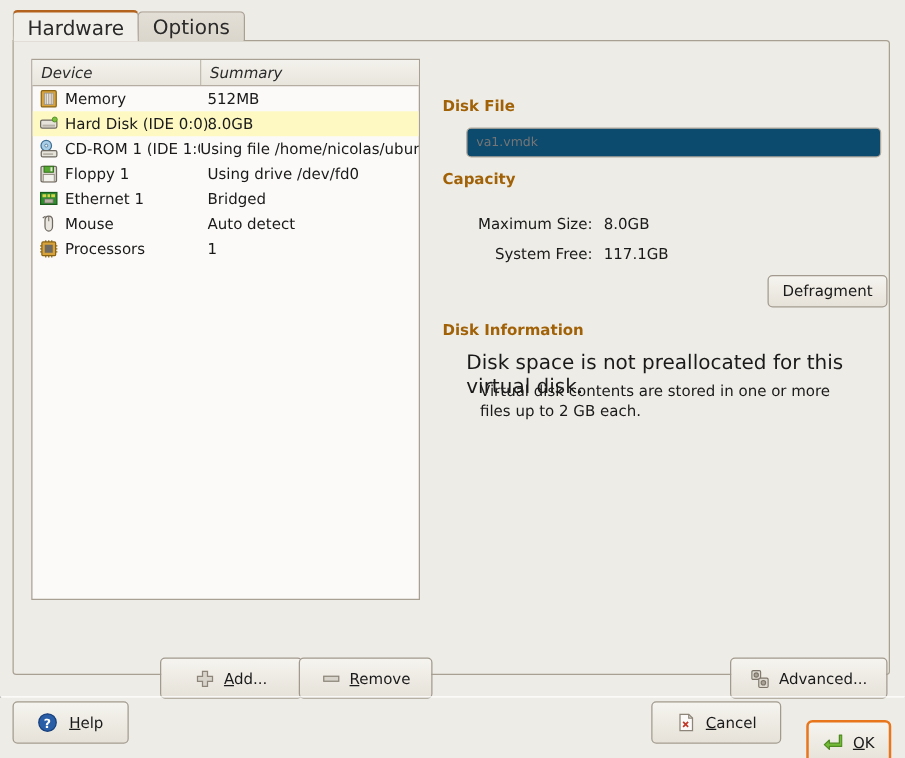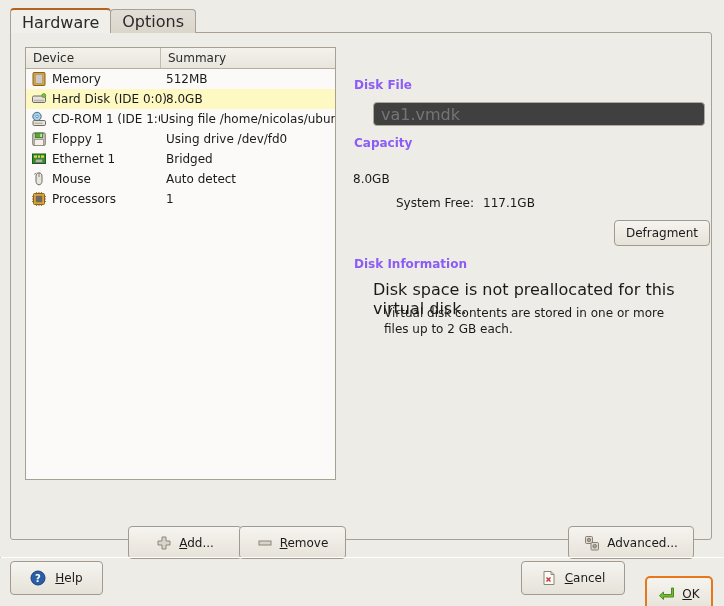--- a/index.html
+++ b/index.html
@@ -57,20 +57,21 @@
     left: 14px; top: 14px;
     width: 311px; height: 433px;
     background: #fbfaf8;
     border: 1px solid #a9a094;
   }
   .listhead {
     display: flex;
     height: 21px;
     background: linear-gradient(180deg,#f4f2ec 0%,#e8e5dd 100%);
     border-bottom: 1px solid #b5ada2;
+    font-style: italic;
   }
   .listhead .col {
     display: flex; align-items: center;
     padding-left: 7px;
     font-size: 12px; color: #2b2b2b;
   }
   .listhead .col.device { width: 135px; border-right: 1px solid #c3bcb1; }
   .listhead .col.summary { flex: 1; }
 
   .listbody { overflow: hidden; height: 410px; }
@@ -100,35 +101,35 @@
     border-radius: 4px;
     font-size: 12px;
     color: #1a1a1a;
     cursor: default;
     padding: 0 10px;
   }
   .btn .u { text-decoration: underline; }
 
   #add-button   { position: absolute; left: 117px; top: 493px; width: 114px; height: 33px; }
   #remove-button{ position: absolute; left: 228px; top: 493px; width: 107px; height: 33px; }
-  #advanced-button { position: absolute; left: 557px; top: 493px; width: 126px; height: 33px; }
+  #advanced-button { position: absolute; left: 573px; top: 493px; width: 126px; height: 33px; }
 
   
   .rightpane { position: absolute; left: 333px; top: 8px; width: 368px; height: 470px; }
-  .section-title { font-weight: bold; font-size: 12px; color: #8b5cf6; }
+  .section-title { font-weight: bold; font-size: 12px; color: #a16207; }
 
   #disk-file-title { position: absolute; left: 10px; top: 37px; }
   #disk-file-input {
     position: absolute; left: 29px; top: 61px;
     width: 332px; height: 24px;
-    background: #404040;
+    background: #0c4a6e;
     border: 1px solid #b0a89c;
     border-radius: 4px;
     font-family: "DejaVu Sans", "Liberation Sans", sans-serif;
-    font-size: 16px;
+    font-size: 10px;
     color: #9b948a;
     padding: 0 7px;
   }
   #capacity-title { position: absolute; left: 10px; top: 95px; }
 
   .cap-row { position: absolute; display: flex; align-items: center; }
   .cap-label { width: 130px; text-align: right; font-size: 12px; }
   .cap-value { margin-left: 9px; font-size: 12px; }
   #capacity-max-row  { left: 0px; top: 131px; }
   #capacity-free-row { left: 0px; top: 155px; }
@@ -281,20 +282,21 @@
 
   <div class="rightpane">
 
     <div class="section-title" id="disk-file-title">Disk File</div>
 
     <input id="disk-file-input" type="text" readonly="" placeholder="va1.vmdk" style="">
 
     <div class="section-title" id="capacity-title">Capacity</div>
 
     <div class="cap-row" id="capacity-max-row">
+      <span class="cap-label">Maximum Size:</span>
       <span class="cap-value">8.0GB</span>
     </div>
 
     <div class="cap-row" id="capacity-free-row">
       <span class="cap-label">System Free:</span>
       <span class="cap-value">117.1GB</span>
     </div>
 
     <div class="btn" id="defragment-button">Defragment</div>
 

